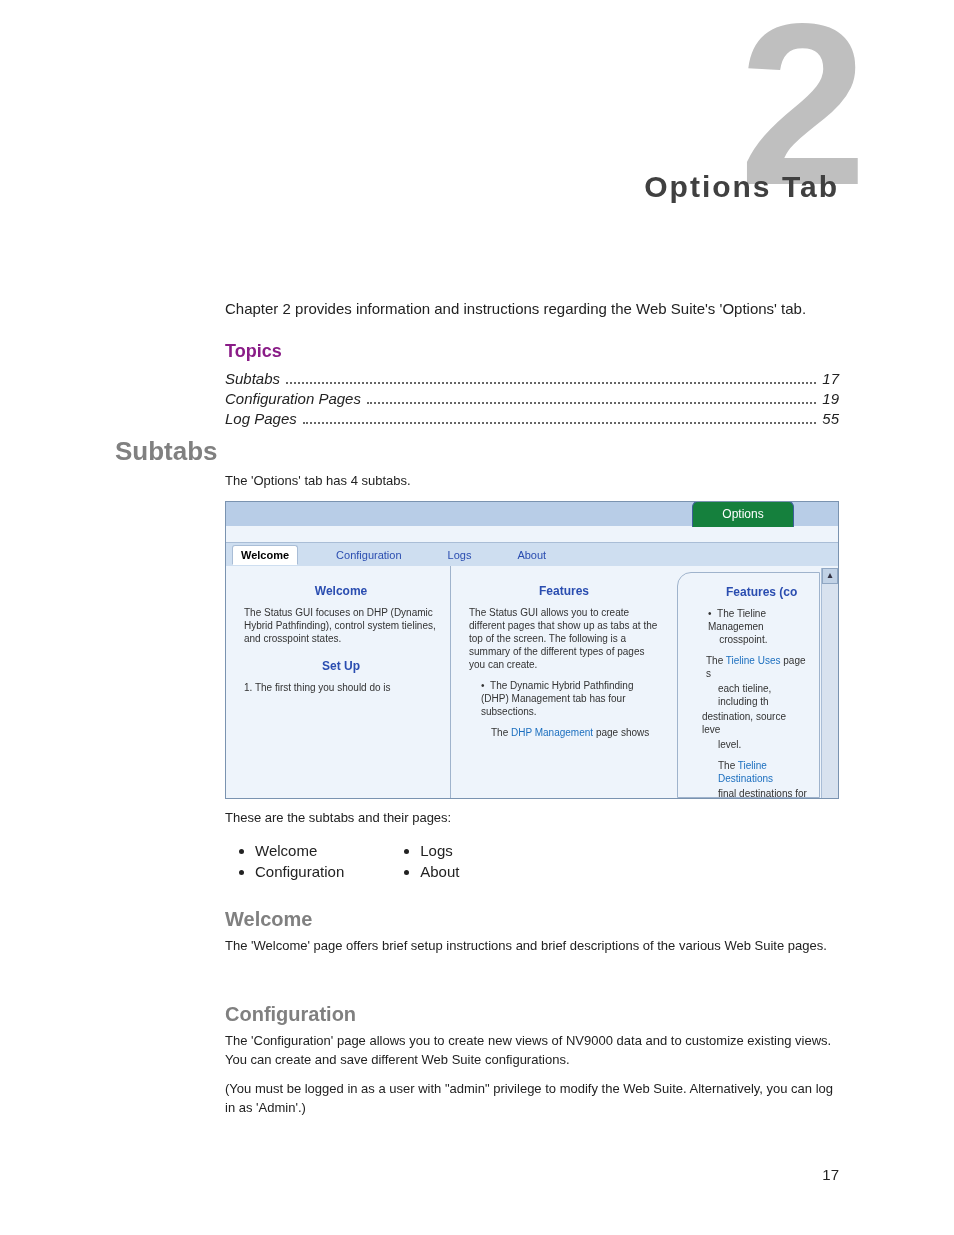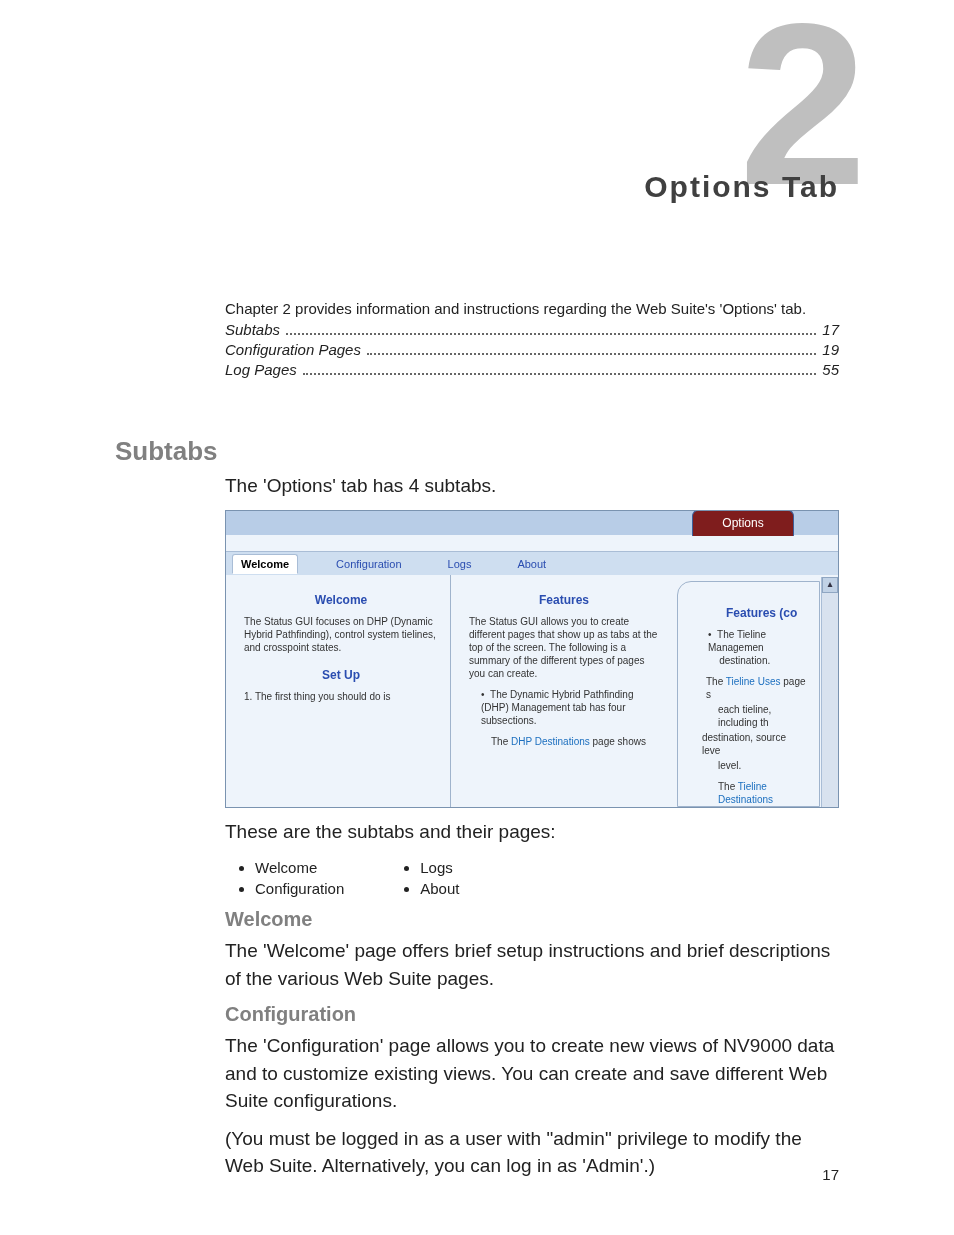--- a/index.html
+++ b/index.html
@@ -84,42 +84,42 @@
     font-size: 26px;
     font-weight: 700;
     margin: 0;
   }
   .block {
     position: absolute;
     left: 225px;
     right: 115px;
   }
   .para {
-    font-size: 19px;
+    font-size: 13px;
     line-height: 1.45;
     margin: 0 0 10px 0;
   }
   
   .shot {
     position: relative;
     width: 614px;
     height: 298px;
     border: 1px solid #7a93b0;
     background: #eef4fb;
     box-sizing: border-box;
     overflow: hidden;
     margin-top: 8px;
   }
   .shot .main-tab {
     position: absolute;
     right: 44px;
     top: -1px;
     width: 100px;
     height: 25px;
-    background: #7f1d1d;
+    background: #15803d;
     color: #fff;
     font: 12px Verdana, sans-serif;
     text-align: center;
     line-height: 25px;
     border-top-left-radius: 6px;
     border-top-right-radius: 6px;
     border: 1px solid #3d5f99;
     border-bottom: none;
   }
   .shot .top-gradient {
@@ -176,21 +176,21 @@
   }
   .shot .col1 { width: 225px; border-right: 1px solid #9fb3cc; }
   .shot .col2 { width: 220px; border-right: none; }
   .shot .col3 {
     flex: 1;
     position: relative;
     border: 1px solid #9fb3cc;
     border-top-left-radius: 14px;
     margin: 6px 18px 0 6px;
     background: #eef4fb;
-    padding-top: 24px;
+    padding-top: 12px;
   }
   .shot p { margin: 0 0 8px 0; line-height: 1.3; }
   .shot .link { color: #1c6fbf; }
   .shot .sb {
     position: absolute;
     right: 0; top: 66px; bottom: 0; width: 16px;
     background: #d8e2ef;
     border-left: 1px solid #a9bdd6;
   }
   .shot .sb .btn {
@@ -229,20 +229,21 @@
 
 <div class="page">
 
   <div class="chapter-graphic">
     <div class="big-num">2</div>
     <div class="chapter-title">Options Tab</div>
   </div>
 
   <div class="body-start">
     <div class="intro">Chapter 2 provides information and instructions regarding the Web Suite's 'Options' tab.</div>
+    <h3 class="topics">Topics</h3>
     <div class="toc-row">
       <span class="toc-label">Subtabs</span>
       <span class="dots"></span>
       <span class="toc-page">17</span>
     </div>
     <div class="toc-row">
       <span class="toc-label">Configuration Pages</span>
       <span class="dots"></span>
       <span class="toc-page">19</span>
     </div>
@@ -271,25 +272,25 @@
         <div class="col col1">
           <h5>Welcome</h5>
           <p>The Status GUI focuses on DHP (Dynamic Hybrid Pathfinding), control system tielines, and crosspoint states.</p>
           <h5 style="margin-top:14px;">Set Up</h5>
           <p>1.  The first thing you should do is</p>
         </div>
         <div class="col col2">
           <h5>Features</h5>
           <p>The Status GUI allows you to create different pages that show up as tabs at the top of the screen. The following is a summary of the different types of pages you can create.</p>
           <p style="margin-left:12px;">•&nbsp;&nbsp;<span>The Dynamic Hybrid Pathfinding (DHP) Management tab has four subsections.</span></p>
-          <p style="margin-left:22px;"><span>The </span><span class="link">DHP Destinations</span><span> page shows</span></p>
+          <p style="margin-left:22px;"><span>The </span><span class="link">DHP Management</span><span> page shows</span></p>
         </div>
         <div class="col col3">
           <h5 style="text-align:left; margin-left:30px;">Features (co</h5>
-          <p style="margin-left:12px;">•&nbsp;&nbsp;<span>The Tieline Managemen</span><br>&nbsp;&nbsp;&nbsp;&nbsp;<span>destination.</span></p>
+          <p style="margin-left:12px;">•&nbsp;&nbsp;<span>The Tieline Managemen</span><br>&nbsp;&nbsp;&nbsp;&nbsp;<span>crosspoint.</span></p>
           <p style="margin-left:10px;"><span>The </span><span class="link">Tieline Uses</span><span> page s</span></p>
           <p style="margin-left:22px;margin-top:-6px;">each tieline, including th</p>
           <p style="margin-left:6px;margin-top:-6px;">destination, source leve</p>
           <p style="margin-left:22px;margin-top:-6px;">level.</p>
           <p style="margin-left:22px;"><span>The </span><span class="link">Tieline Destinations</span></p>
           <p style="margin-left:22px;margin-top:-6px;">final destinations for eac</p>
         </div>
       </div>
       <div class="sb">
         <div class="btn">▴</div>

